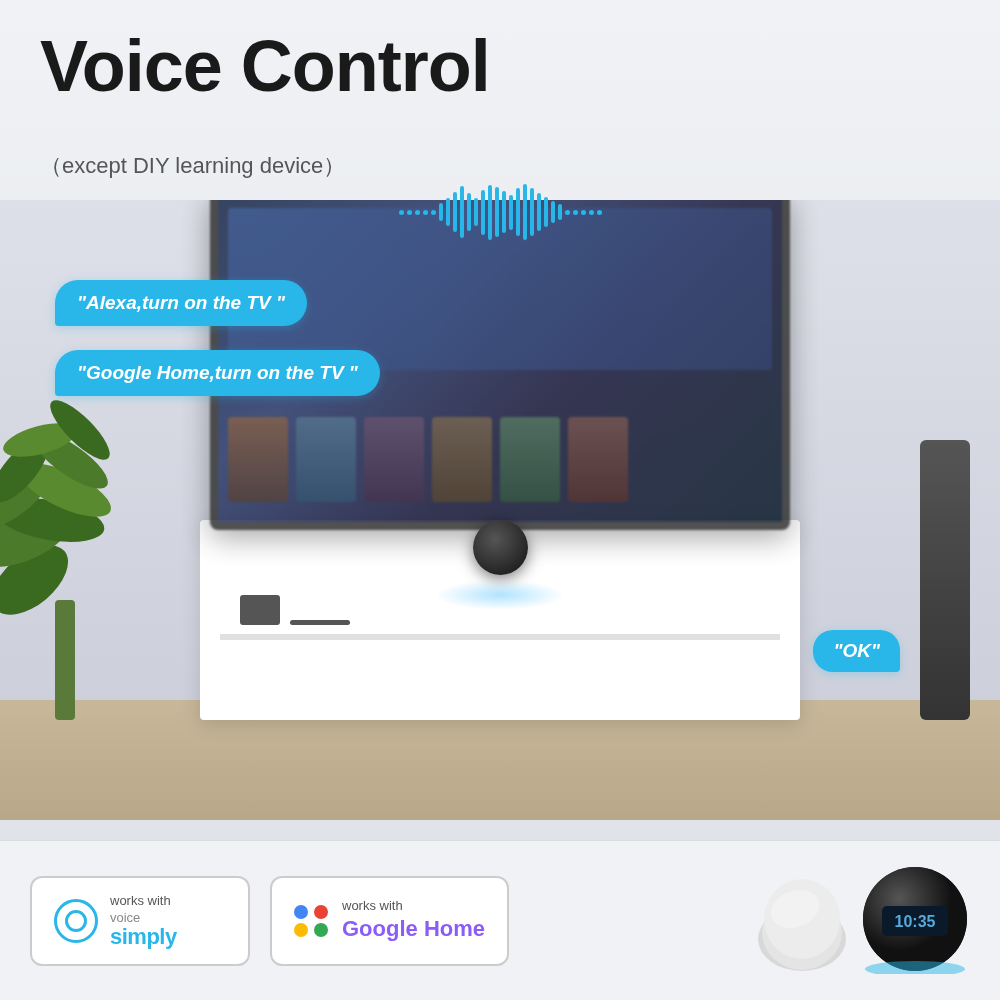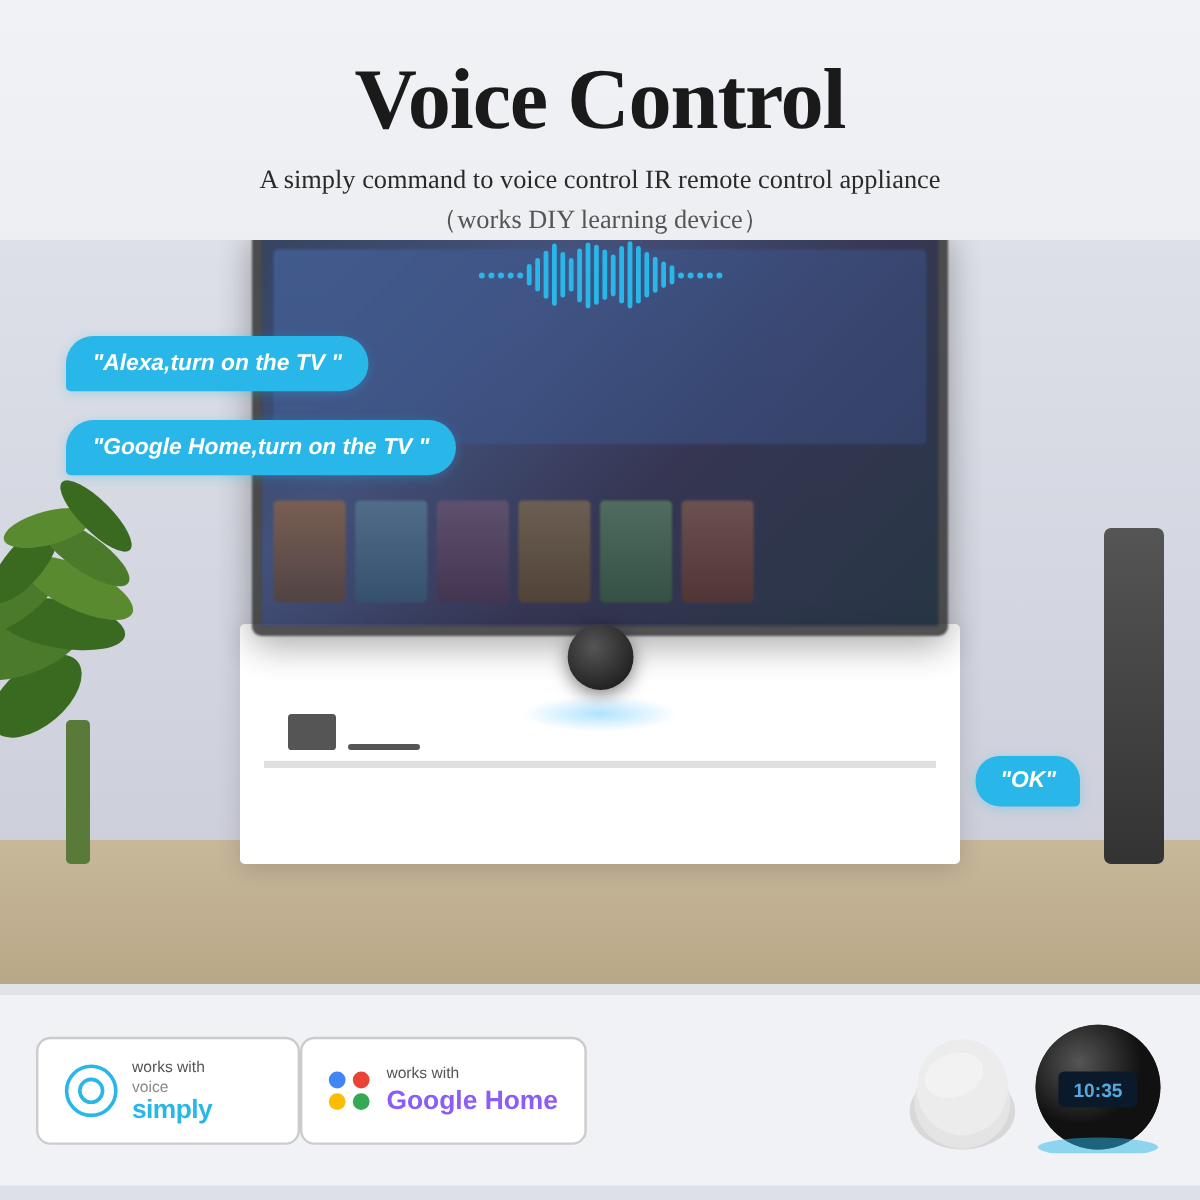--- a/index.html
+++ b/index.html
@@ -16,25 +16,23 @@
     .page-wrapper {
       width: 1000px;
       height: 1000px;
       background: linear-gradient(180deg, #f0f2f5 0%, #dde0e8 100%);
       position: relative;
       overflow: hidden;
     }
 
     
     .header-section {
-      text-align: center;
-      padding: 44px 40px 10px;
+      padding: 27px 40px 10px;
       position: relative;
       z-index: 10;
-      font-family: Liberation Serif, serif;
     }
 
     .main-title {
       font-size: 72px;
       font-weight: 900;
       color: #1a1a1a;
       letter-spacing: -1px;
       line-height: 1.1;
     }
 
@@ -249,28 +247,29 @@
       padding: 10px 20px;
       border-radius: 20px;
       border-bottom-right-radius: 4px;
       z-index: 10;
       box-shadow: 0 2px 10px rgba(41,182,232,0.3);
     }
 
     
     .bottom-bar {
       position: absolute;
-      bottom: 12px;
+      bottom: 0;
       left: 0;
       width: 100%;
       height: 160px;
       background: #f0f2f5;
       display: flex;
       align-items: center;
       padding: 0 30px;
+      gap: 20px;
       z-index: 20;
       border-top: 1px solid #ddd;
     }
 
     .badge-alexa {
       display: flex;
       align-items: center;
       gap: 12px;
       border: 2px solid #ccc;
       border-radius: 12px;
@@ -388,22 +387,22 @@
     }
   </style>
 </head>
 <body>
 
 <div class="page-wrapper">
 
   <div class="header-section">
     <h1 class="main-title">Voice Control</h1>
     <p class="subtitle">
-      <span>A simply command to voice control IR remote control appliance</span><br>
-      <span class="paren">（works DIY learning device）</span>
+      <br>
+      <span class="paren">（except DIY learning device）</span>
     </p>
 
     <div class="soundwave-bars">
 
       <div class="sw-item" style="width:5px;height:5px;border-radius:50%"></div>
       <div class="sw-item" style="width:5px;height:5px;border-radius:50%"></div>
       <div class="sw-item" style="width:5px;height:5px;border-radius:50%"></div>
       <div class="sw-item" style="width:5px;height:5px;border-radius:50%"></div>
       <div class="sw-item" style="width:5px;height:5px;border-radius:50%"></div>
 

